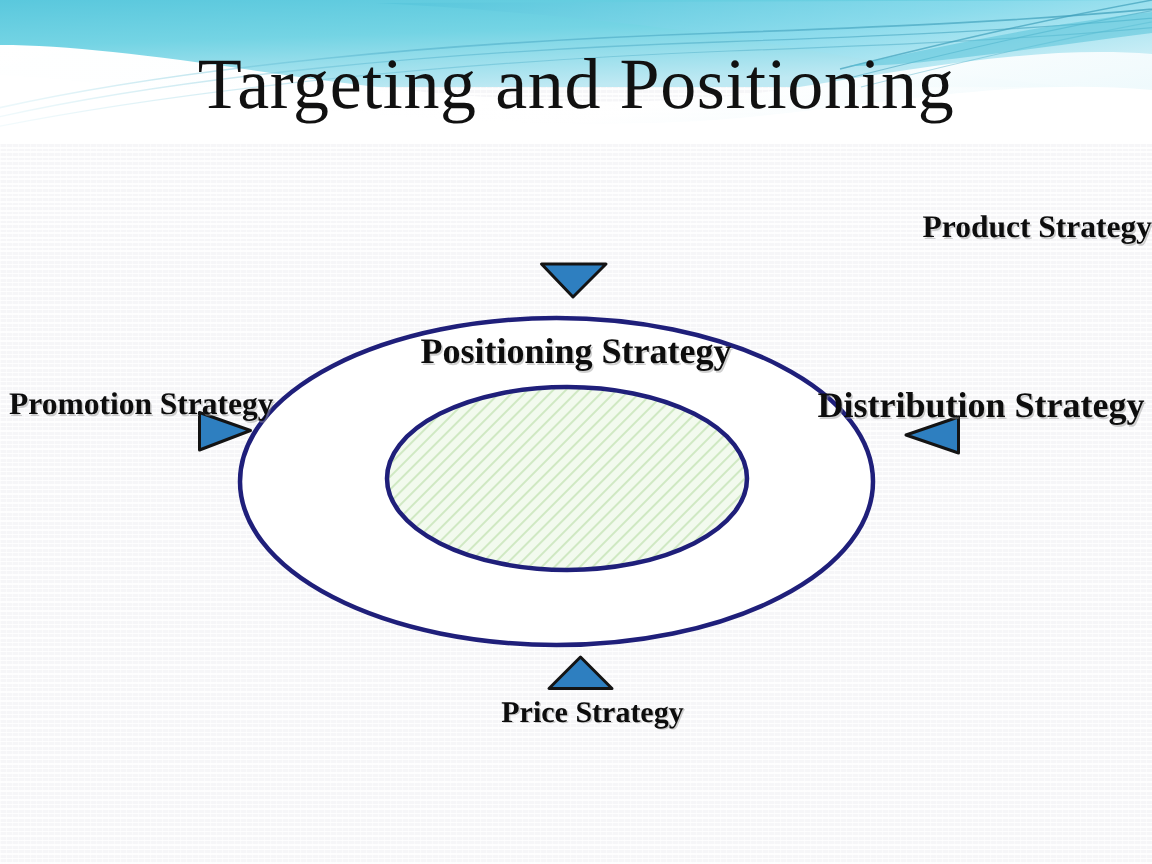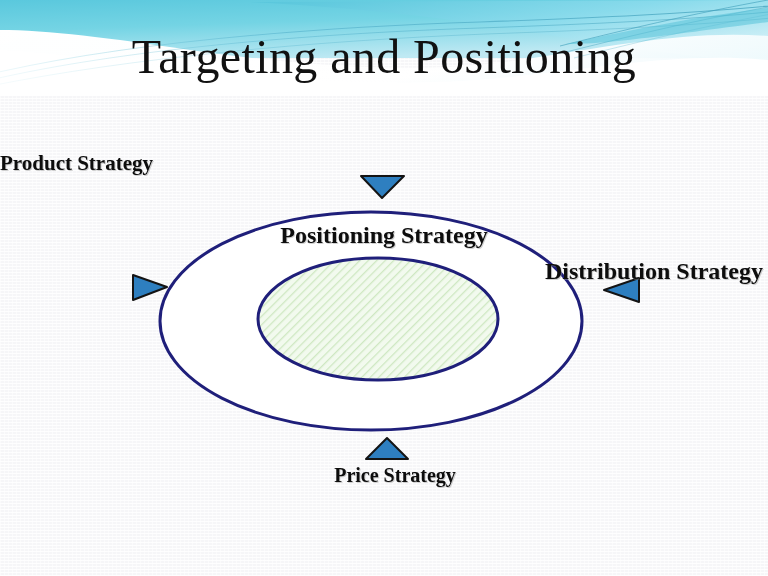--- a/index.html
+++ b/index.html
@@ -69,24 +69,24 @@
   .diagram-label {
     position: absolute;
     z-index: 4;
     font-family: "Liberation Serif", "DejaVu Serif", serif;
     font-weight: bold;
     color: #0d0d0d;
     white-space: nowrap;
     text-shadow: 1px 1px 0 rgba(150,150,150,0.45);
   }
   #label-product-strategy {
-    top: 151px;
-    left: 0;
-    width: 768px;
-    text-align: left;
+    top: 139px;
+    left: 0;
+    width: 768px;
+    text-align: right;
     font-size: 21px;
   }
   #label-positioning-strategy {
     top: 222px;
     left: 0;
     width: 768px;
     text-align: center;
     font-size: 24px;
   }
   #label-promotion-strategy {
@@ -200,20 +200,21 @@
       <polygon points="639,278 639,302 604,290" fill="#2e7fc0" stroke="#141414" stroke-width="2" stroke-linejoin="round"></polygon>
 
       <polygon points="366,459 408,459 387,438" fill="#2e7fc0" stroke="#141414" stroke-width="2" stroke-linejoin="round"></polygon>
     </svg>
   </div>
 
   <div class="diagram-label" id="label-product-strategy">Product Strategy</div>
 
   <div class="diagram-label" id="label-positioning-strategy">Positioning Strategy</div>
 
+  <div class="diagram-label" id="label-promotion-strategy">Promotion Strategy</div>
 
   <div class="diagram-label" id="label-distribution-strategy">Distribution Strategy</div>
 
   <div class="diagram-label" id="label-price-strategy">Price Strategy</div>
 
   <div id="label-market-target">Market Target</div>
 
 </div>
 
 </body></html>

